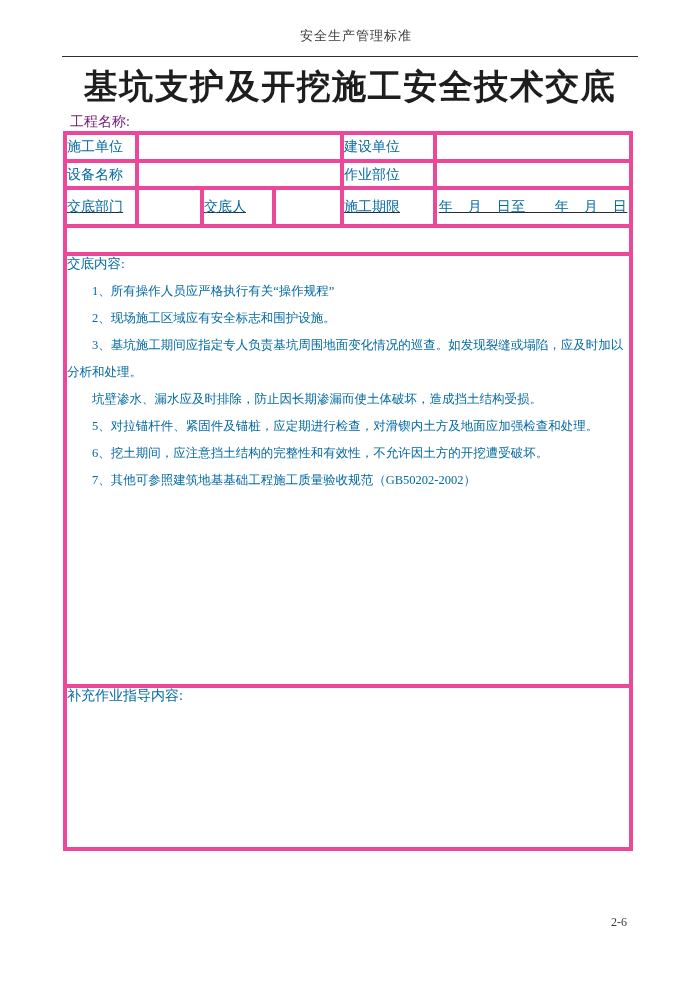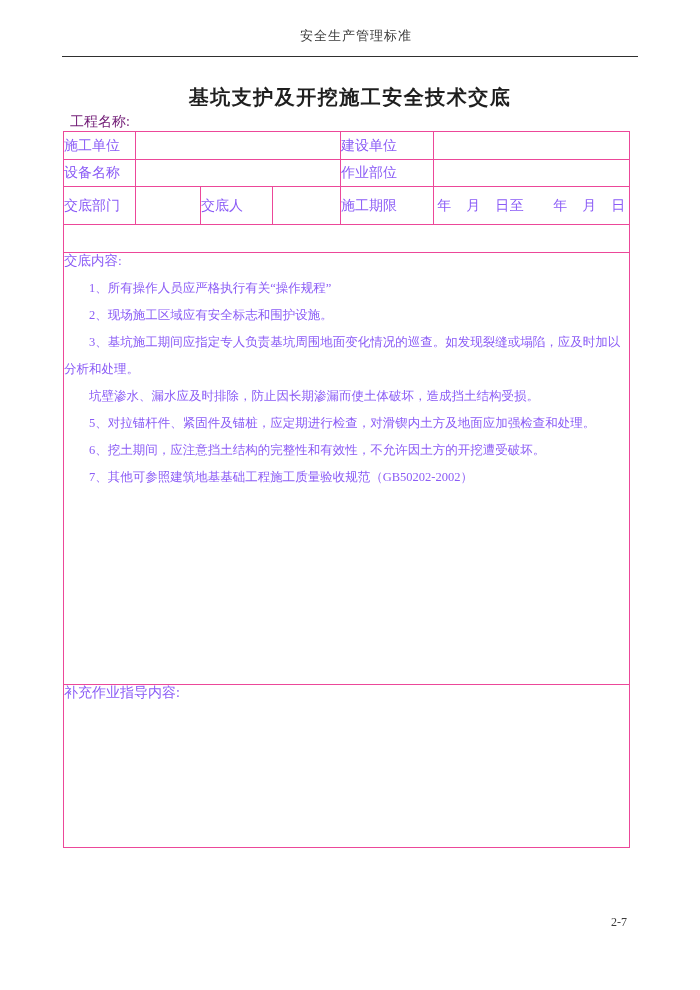--- a/index.html
+++ b/index.html
@@ -10,40 +10,40 @@
   }
   .header-text{
     position:absolute;top:27px;left:0;width:650px;text-align:center;
     font-size:13px;letter-spacing:1px;color:#3a3a3a;margin-left:31px;
   }
   .header-rule{
     position:absolute;top:56px;left:62px;width:576px;height:0;
     border-top:1.6px solid #2f2f2f;
   }
   .doc-title{
-    position:absolute;top:84px;left:0;width:700px;text-align:center;
+    position:absolute;top:64px;left:0;width:700px;text-align:center;
     font-family:"Liberation Sans","DejaVu Sans",sans-serif;
-    font-size:20px;font-weight:700;letter-spacing:1.5px;color:#1e1e1e;
+    font-size:34px;font-weight:700;letter-spacing:1.5px;color:#1e1e1e;
   }
   .project-name{
     position:absolute;top:113px;left:70px;font-size:14px;color:#701a75;
   }
   table.form{
     position:absolute;top:131px;left:63px;width:566px;
     border-collapse:collapse;table-layout:fixed;
   }
   table.form td{
-    border:1px solid #ec4899;font-size:14px;color:#8b5cf6;
+    border:4px solid #ec4899;font-size:14px;color:#0369a1;
     padding:0;overflow:hidden;
   }
   td.lbl{padding-left:11px;}
   td.val{padding-left:6px;}
   tr.r1{height:28px;}
   tr.r2{height:27px;}
-  tr.r3{height:38px;}
+  tr.r3{height:38px;text-decoration:underline;}
   tr.r4{height:30px;}
   tr.r5{height:28px;}
   tr.r6{height:432px;}
   tr.r7{height:163px;}
   td.period-value{text-align:center;font-size:13.5px;letter-spacing:.5px;}
   td.signature{padding-left:6px;font-size:14px;}
   td.content-cell{vertical-align:top;padding:13px 6px 0 14px;}
   .content-label{font-size:13.5px;line-height:16px;}
   .content-body{margin-top:6px;}
   .content-body p{
@@ -112,13 +112,13 @@
     </td>
   </tr>
   <tr class="r7">
     <td class="supplement-cell" colspan="6">
       <div class="supplement-label">补充作业指导内容:</div>
     </td>
   </tr>
 </tbody>
   </table>
 
-<div class="page-number">2-7</div>
+<div class="page-number">2-6</div>
 
 </body></html>

